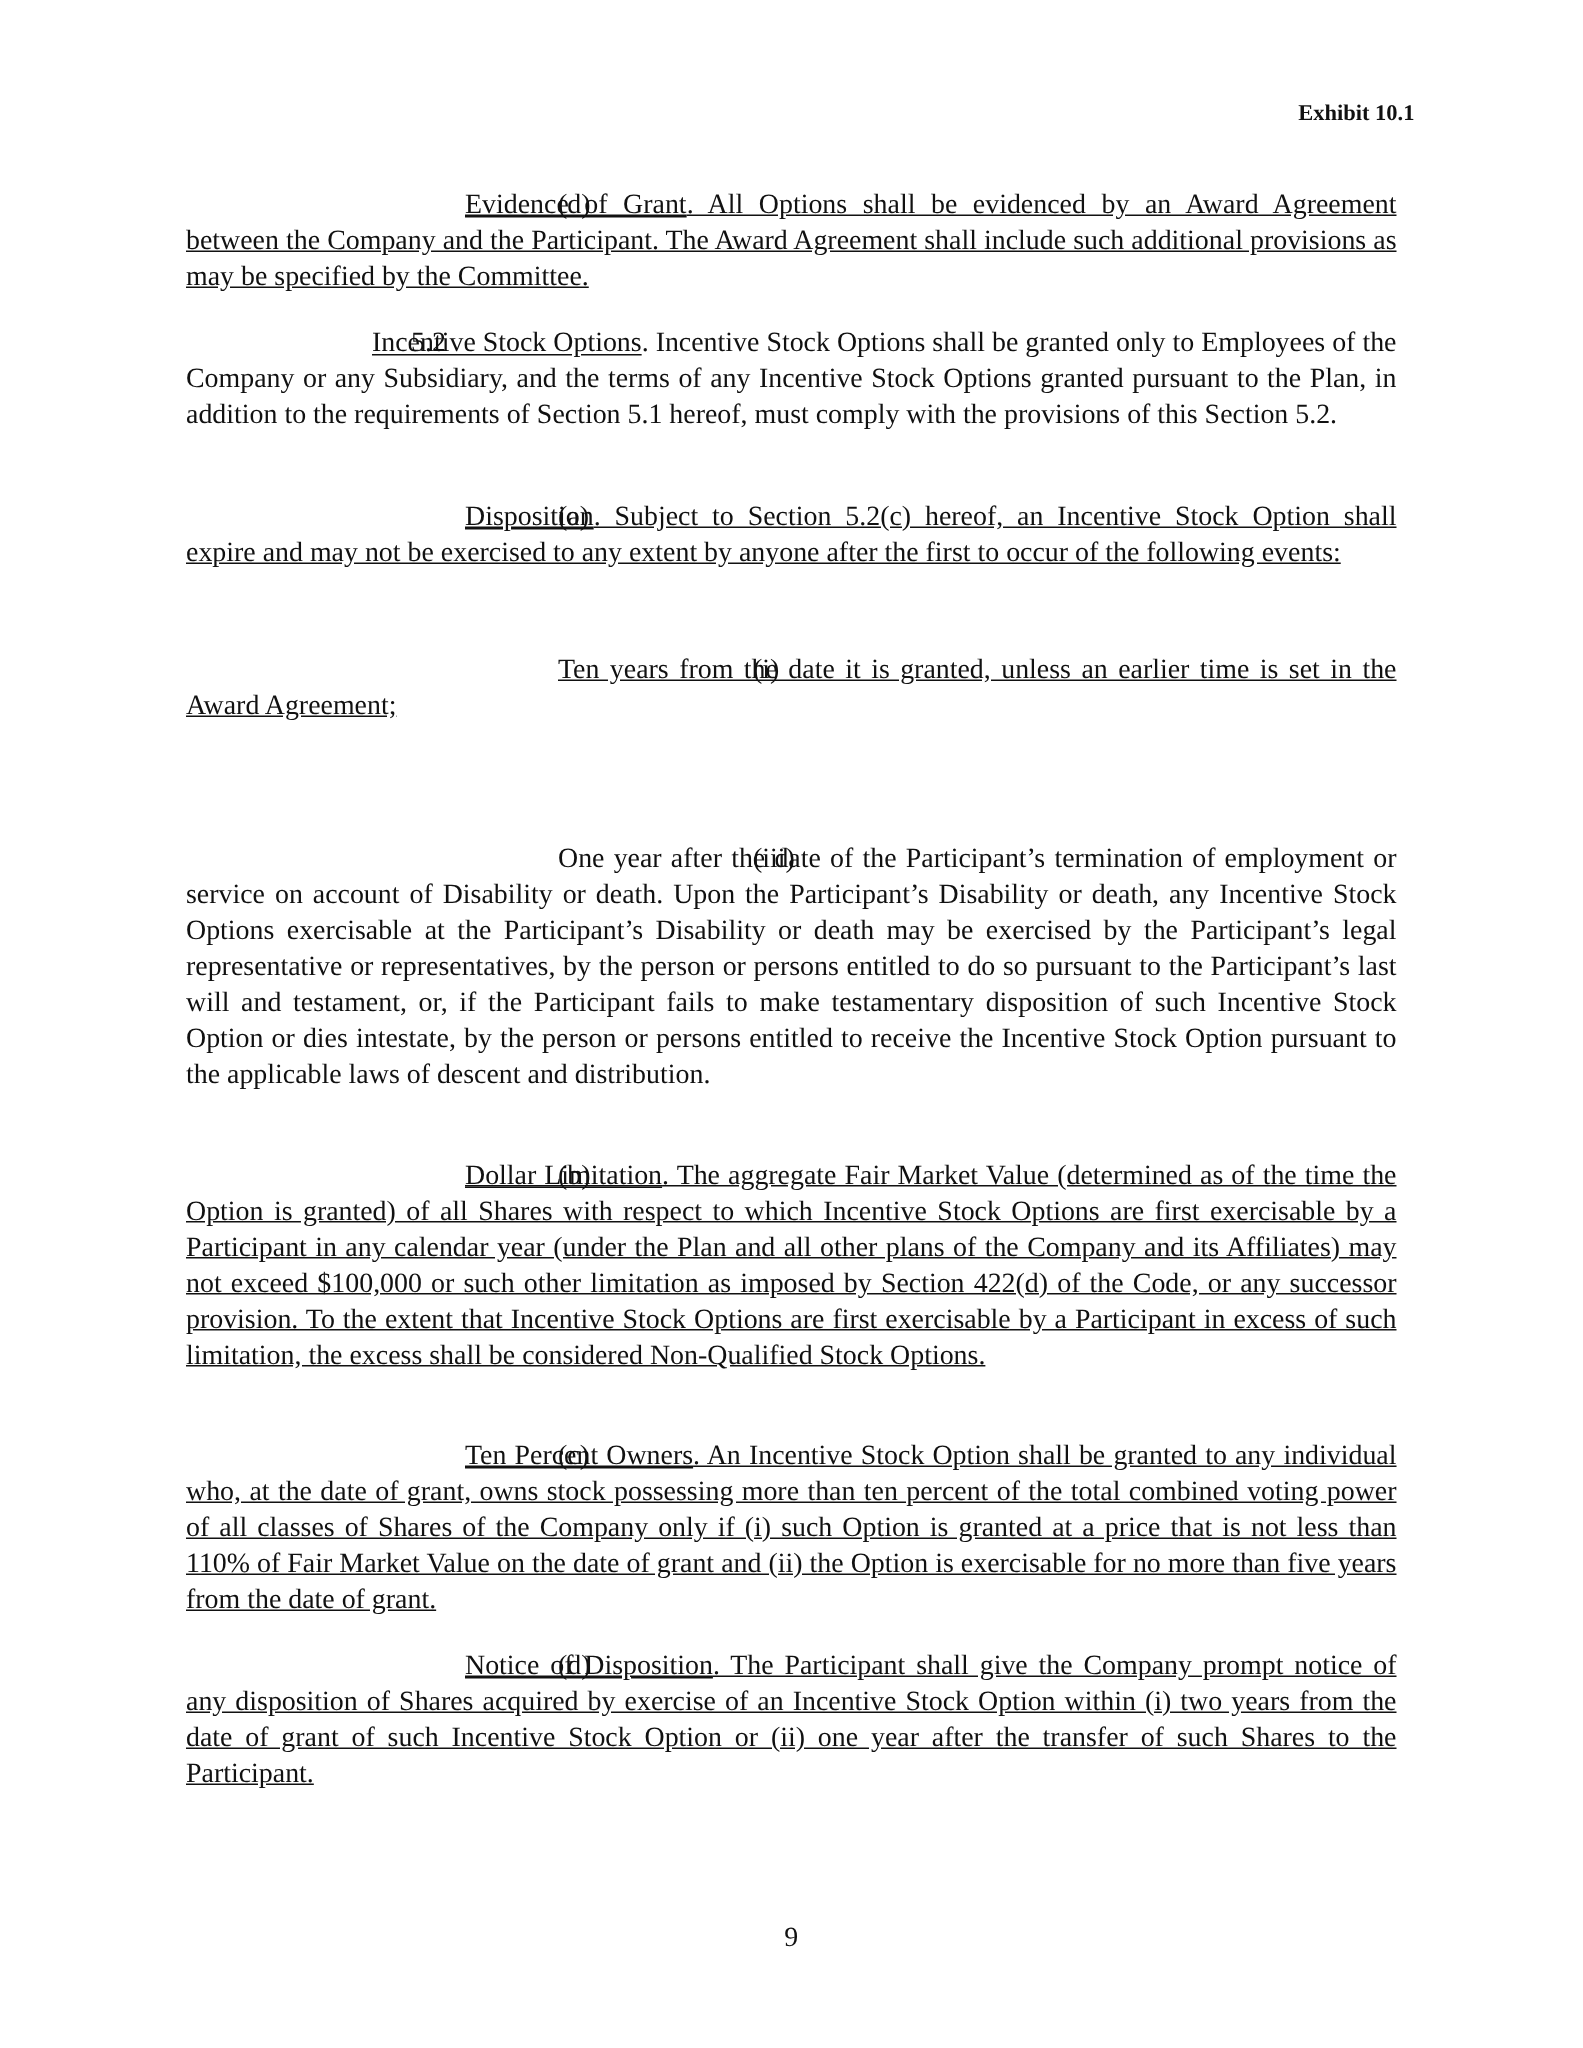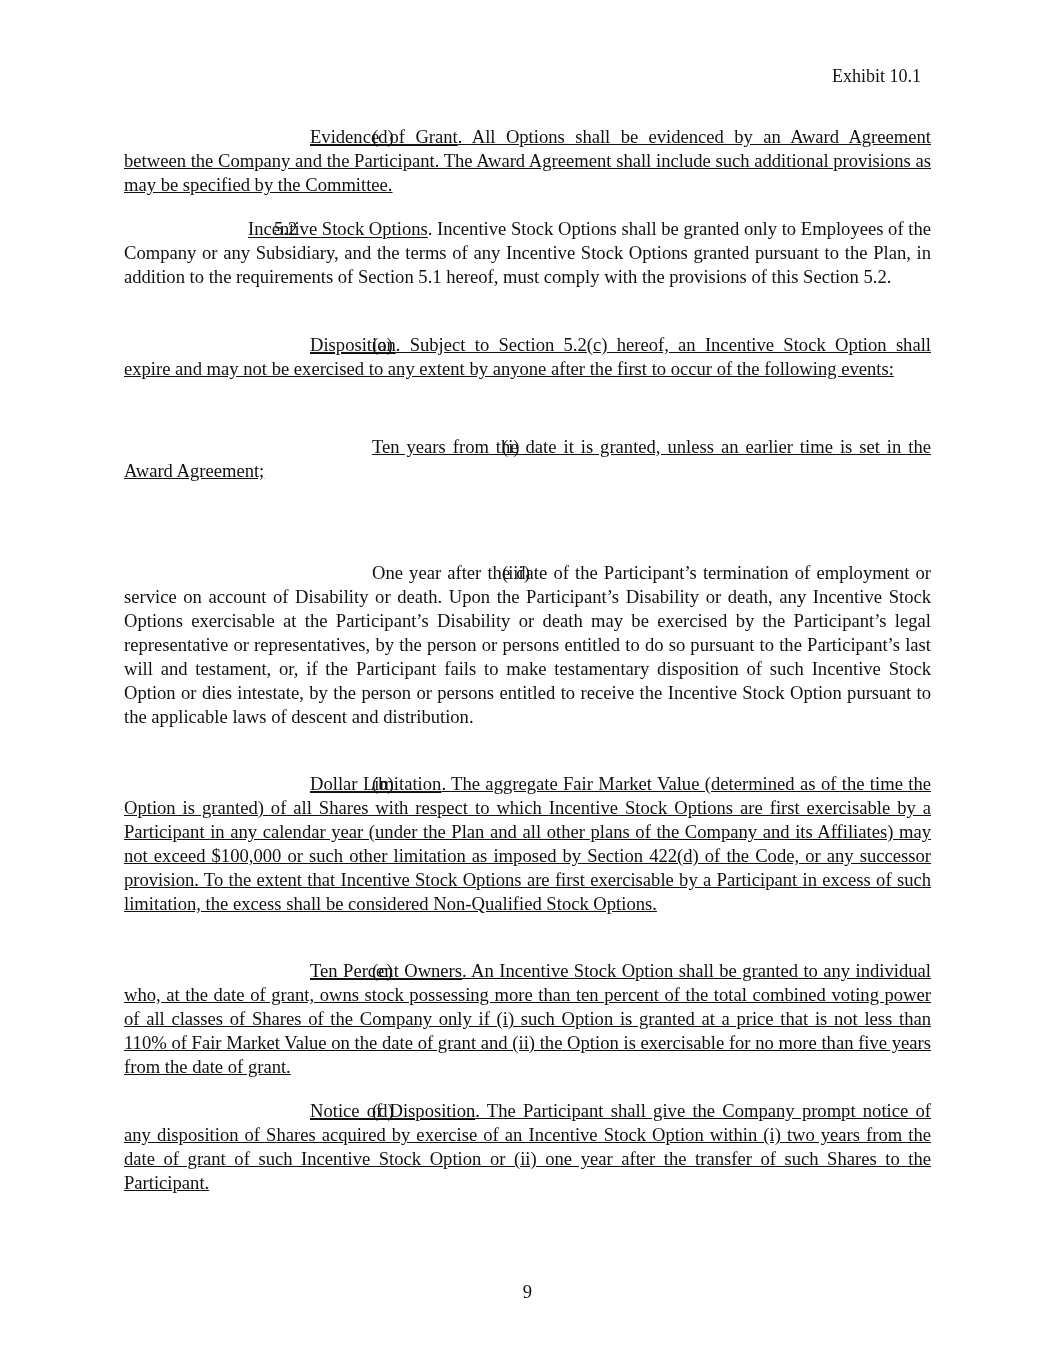--- a/index.html
+++ b/index.html
@@ -4,22 +4,22 @@
 <style>
   html, body { margin: 0; padding: 0; background: #ffffff; }
   body { width: 1055px; height: 1365px; position: relative; overflow: hidden; }
   .page {
     position: absolute; left: 0; top: 0; width: 1055px; height: 1365px;
     background: #ffffff; color: #111111;
     font-family: "Liberation Serif", "DejaVu Serif", serif;
     font-size: 18.6px;
   }
   .header-right {
-    position: absolute; top: 64px; right: 134px;
-    font-size: 18px; line-height: 24px;
+    position: absolute; top: 64px; right: 112px;
+    font-size: 15px; line-height: 24px; font-weight: bold;
   }
   .para {
     position: absolute; left: 124px; width: 807px;
     line-height: 24px; text-align: justify; text-align-last: left;
     margin: 0;
   }
   .u { text-decoration: underline; text-underline-offset: 2px; }
   .page-number {
     position: absolute; top: 1280px; left: 0; width: 1055px; text-align: center;
     line-height: 24px;

